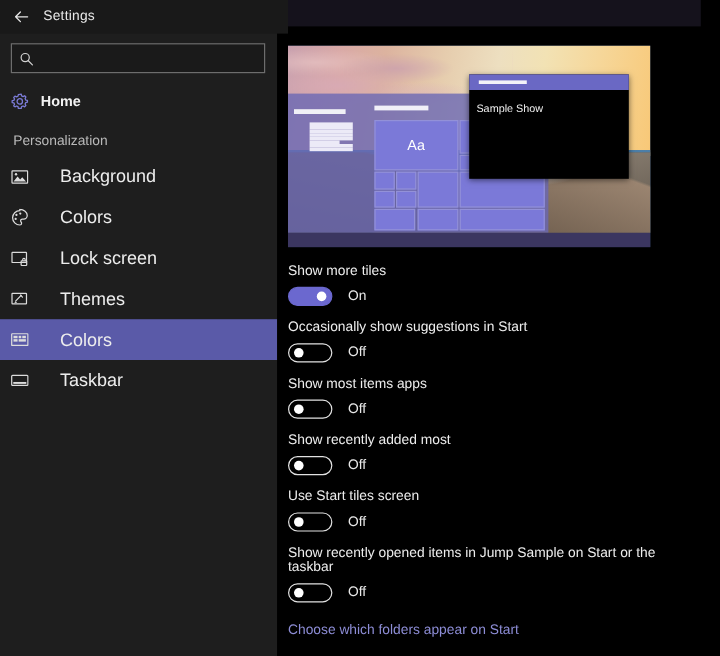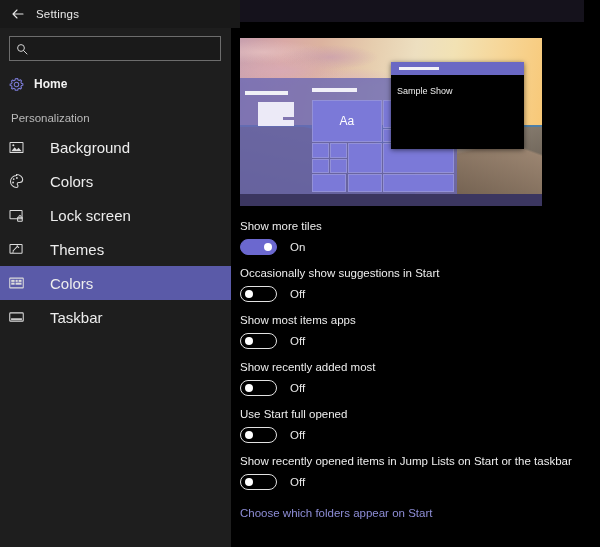--- a/index.html
+++ b/index.html
@@ -544,31 +544,31 @@
           <div class="setting-label">Show recently added most</div>
           <div class="toggle-row">
             <div class="toggle">
               <span class="knob"></span>
             </div>
             <span class="toggle-state">Off</span>
           </div>
         </div>
 
         <div class="setting">
-          <div class="setting-label">Use Start full opened</div>
+          <div class="setting-label">Use Start tiles screen</div>
           <div class="toggle-row">
             <div class="toggle">
               <span class="knob"></span>
             </div>
             <span class="toggle-state">Off</span>
           </div>
         </div>
 
         <div class="setting">
-          <div class="setting-label">Show recently opened items in Jump Lists on Start or the taskbar</div>
+          <div class="setting-label">Show recently opened items in Jump Sample on Start or the taskbar</div>
           <div class="toggle-row">
             <div class="toggle">
               <span class="knob"></span>
             </div>
             <span class="toggle-state">Off</span>
           </div>
         </div>
 
         <a class="footer-link" href="#">Choose which folders appear on Start</a>
       </div>

